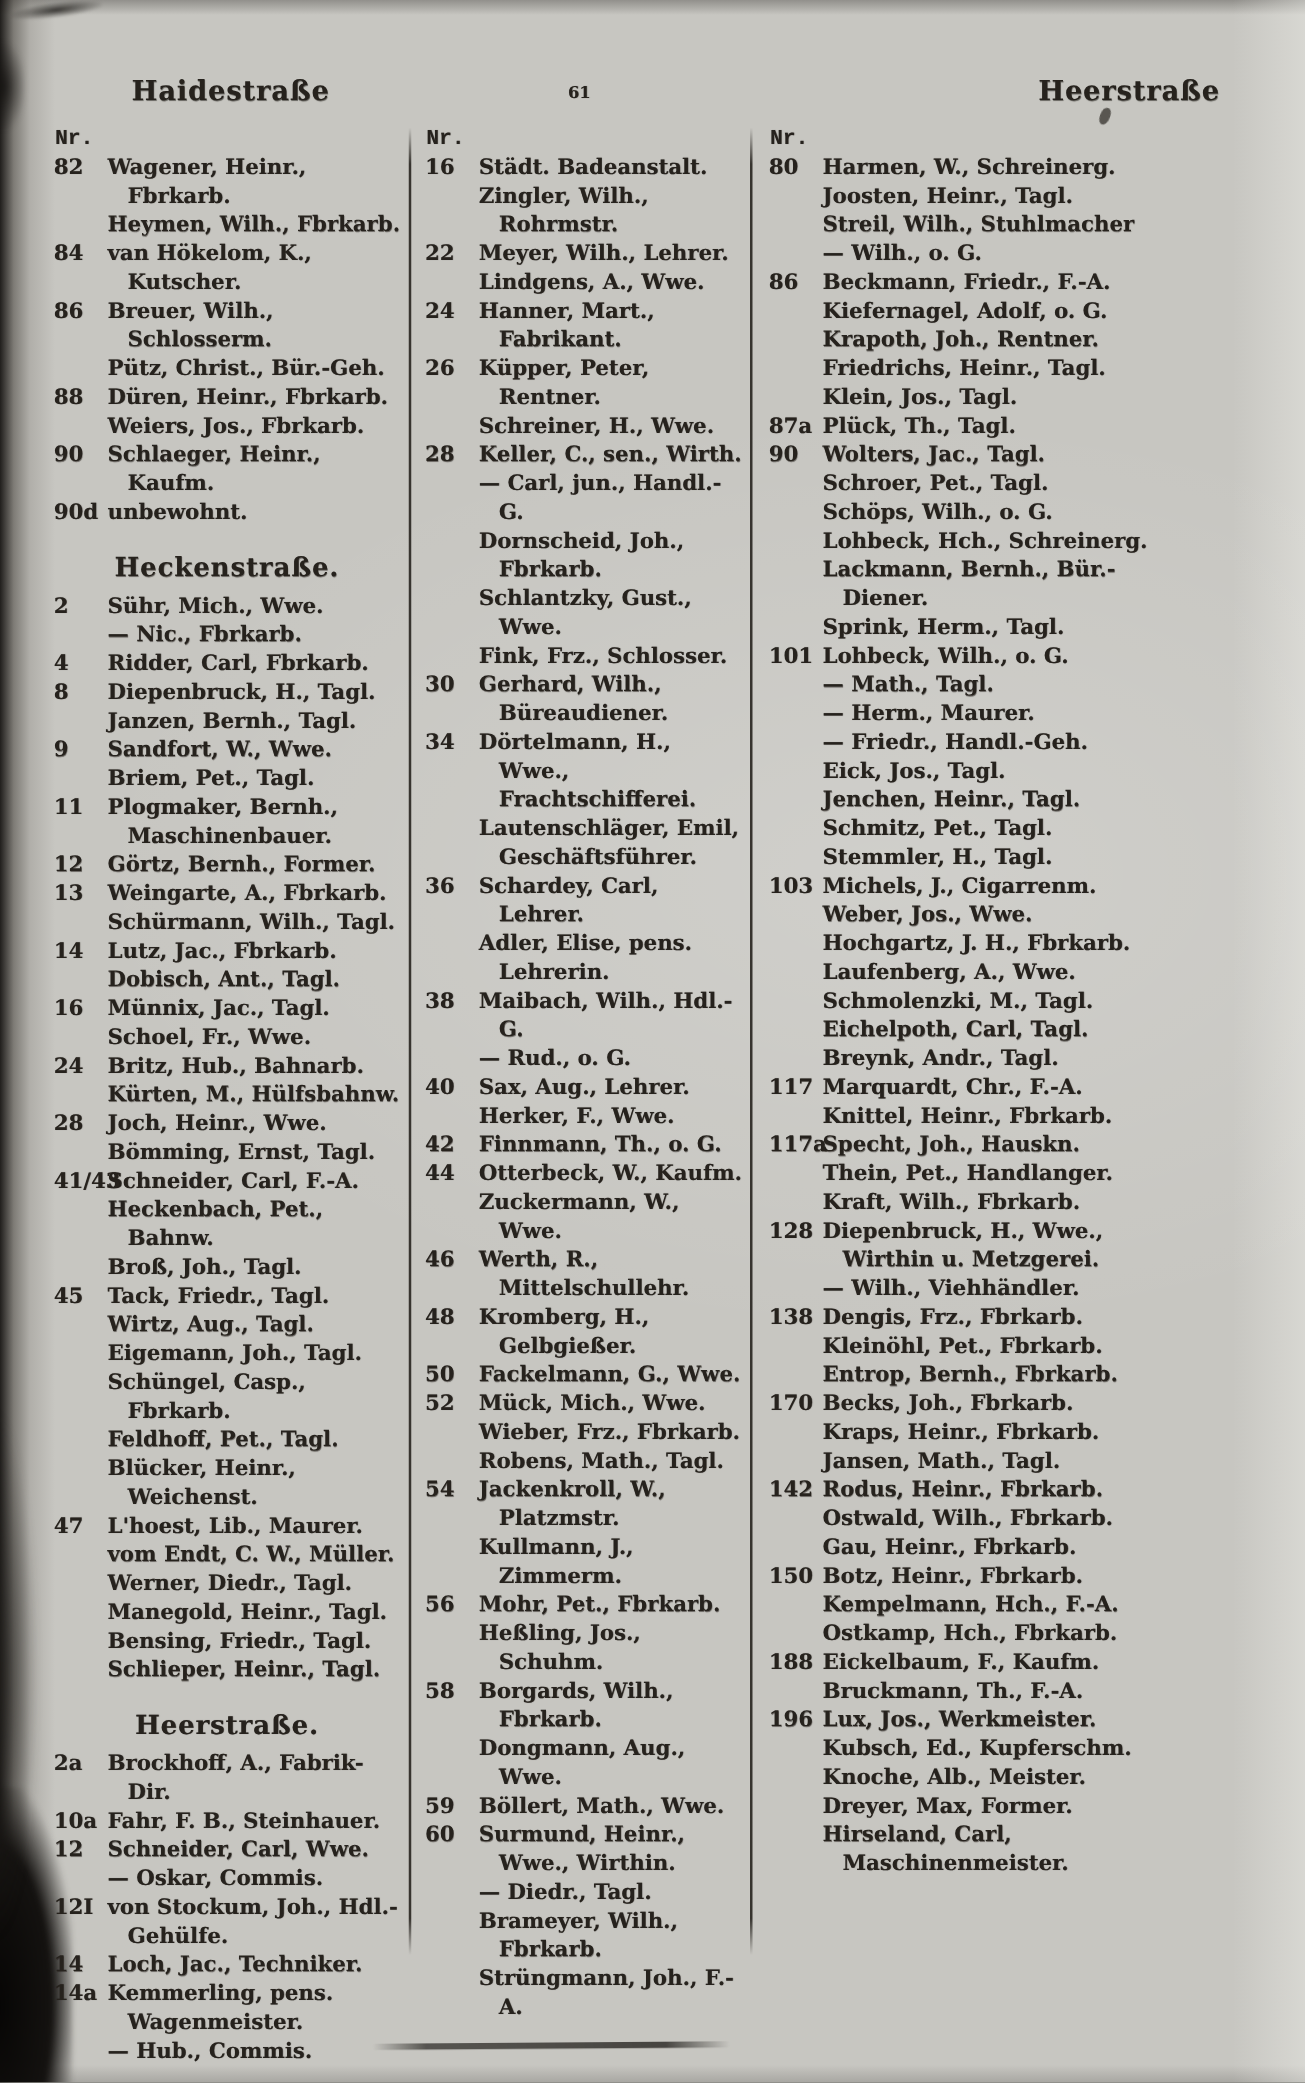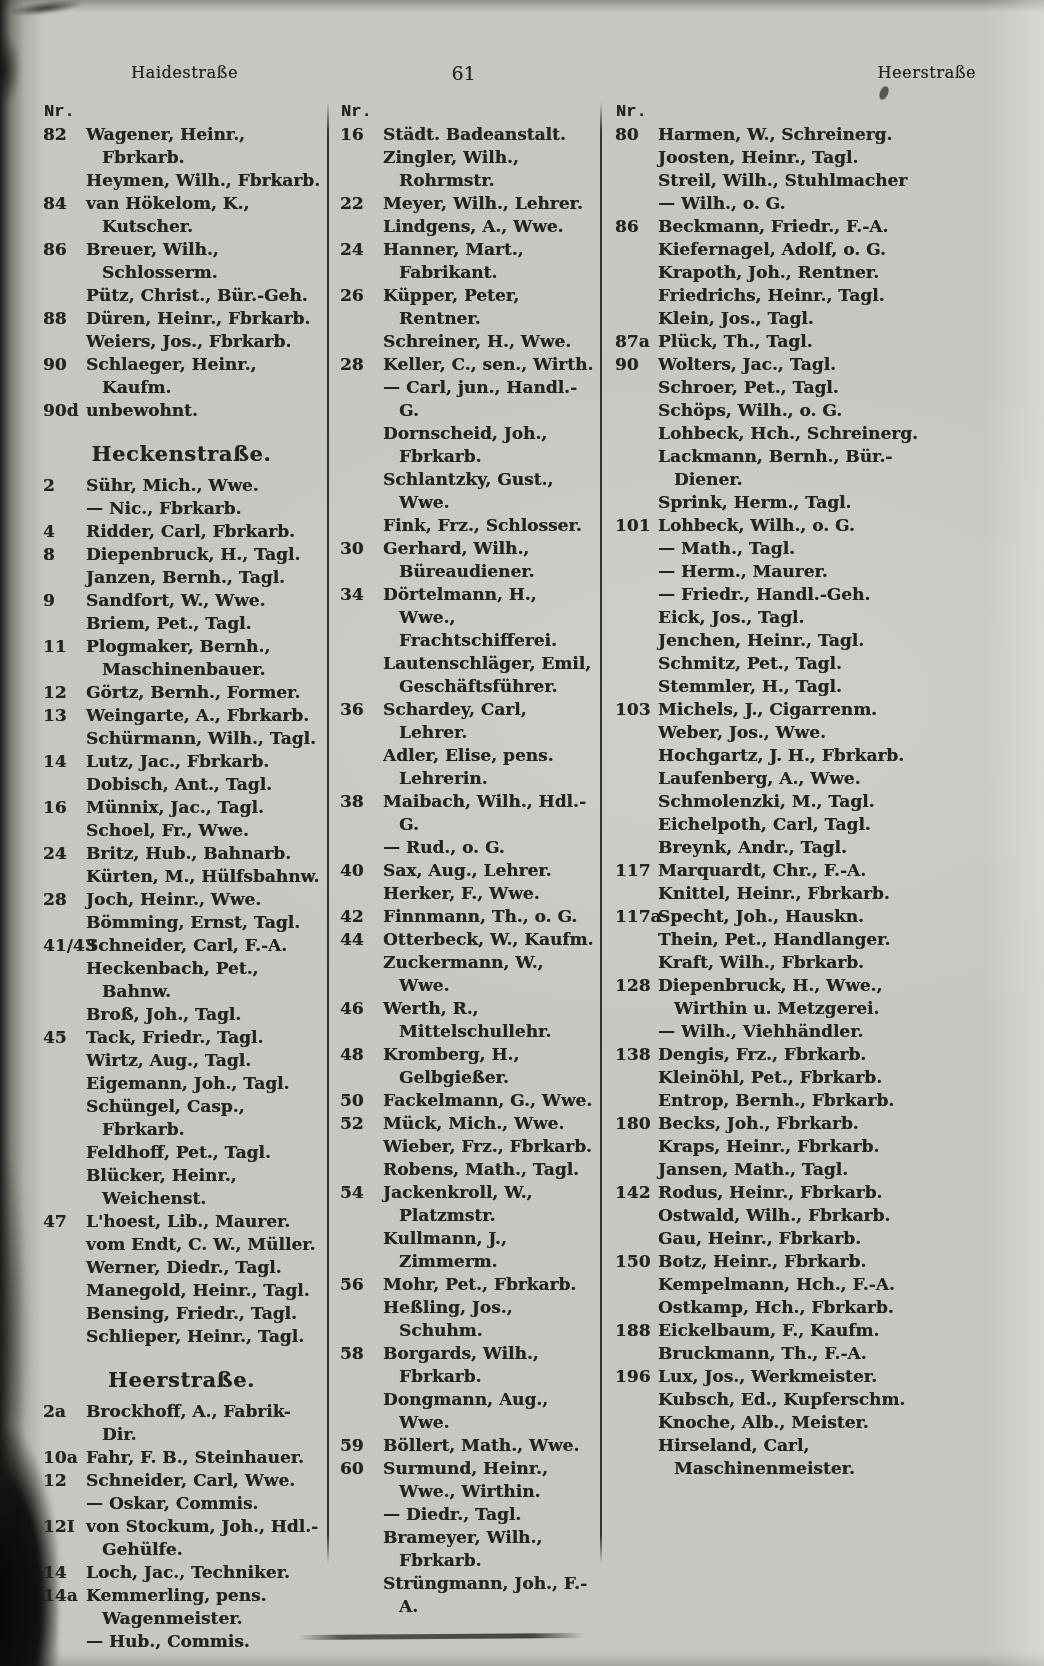--- a/index.html
+++ b/index.html
@@ -50,22 +50,22 @@
     left:298px; top:1634px; width:286px; height:5px;
     background: linear-gradient(90deg, rgba(38,36,32,0), rgba(38,36,32,.7) 15%, rgba(38,36,32,.8) 82%, rgba(38,36,32,0));
     border-radius:3px; transform: rotate(-.4deg); filter: blur(.5px);
   }
   
   .page-header { position:absolute; left:42px; top:56px; width:934px; display:flex; }
   .hcell { line-height:34px; }
   .hc1 { width:285px; text-align:center; }
   .hc2 { width:273px; text-align:center; }
   .hc3 { width:376px; text-align:right; padding-left:52px; }
-  .street-title { font-size:16px; font-weight:400; letter-spacing:.6px; text-shadow:.4px .4px .6px rgba(30,27,22,.55); }
-  .page-number { font-size:19px; font-weight:400; text-shadow:.4px .4px .6px rgba(30,27,22,.5); }
+  .street-title { font-size:22px; font-weight:700; letter-spacing:.6px; text-shadow:.4px .4px .6px rgba(30,27,22,.55); }
+  .page-number { font-size:13px; font-weight:700; text-shadow:.4px .4px .6px rgba(30,27,22,.5); }
   
   .rule { position:absolute; top:102px; width:2px; height:1462px;
           background: linear-gradient(180deg, rgba(0,0,0,0), var(--rule,#37342f) 2%, var(--rule,#37342f) 98%, rgba(0,0,0,0)); }
   .rule1 { left:327px; }
   .rule2 { left:600px; }
   
   .columns { position:absolute; left:42px; top:100px; width:934px; display:flex; align-items:flex-start; }
   .col { font-size:17px; line-height:23px; font-weight:700;
          text-shadow:.35px .35px .55px rgba(32,28,23,.55); }
   .col1 { width:285px; padding-right:6px; }
@@ -241,31 +241,32 @@
         <div class="entry"><span class="num">117</span><span class="txt">Marquardt, Chr., F.-A.</span></div>
         <div class="entry cont"><span class="txt">Knittel, Heinr., Fbrkarb.</span></div>
         <div class="entry"><span class="num">117a</span><span class="txt">Specht, Joh., Hauskn.</span></div>
         <div class="entry cont"><span class="txt">Thein, Pet., Handlanger.</span></div>
         <div class="entry cont"><span class="txt">Kraft, Wilh., Fbrkarb.</span></div>
         <div class="entry"><span class="num">128</span><span class="txt">Diepenbruck, H., Wwe., Wirthin u. Metzgerei.</span></div>
         <div class="entry cont"><span class="txt">— Wilh., Viehhändler.</span></div>
         <div class="entry"><span class="num">138</span><span class="txt">Dengis, Frz., Fbrkarb.</span></div>
         <div class="entry cont"><span class="txt">Kleinöhl, Pet., Fbrkarb.</span></div>
         <div class="entry cont"><span class="txt">Entrop, Bernh., Fbrkarb.</span></div>
-        <div class="entry"><span class="num">180</span><span class="txt">Becks, Joh., Fbrkarb.</span></div>
+        <div class="entry"><span class="num">170</span><span class="txt">Becks, Joh., Fbrkarb.</span></div>
         <div class="entry cont"><span class="txt">Kraps, Heinr., Fbrkarb.</span></div>
         <div class="entry cont"><span class="txt">Jansen, Math., Tagl.</span></div>
         <div class="entry"><span class="num">142</span><span class="txt">Rodus, Heinr., Fbrkarb.</span></div>
         <div class="entry cont"><span class="txt">Ostwald, Wilh., Fbrkarb.</span></div>
         <div class="entry cont"><span class="txt">Gau, Heinr., Fbrkarb.</span></div>
         <div class="entry"><span class="num">150</span><span class="txt">Botz, Heinr., Fbrkarb.</span></div>
         <div class="entry cont"><span class="txt">Kempelmann, Hch., F.-A.</span></div>
         <div class="entry cont"><span class="txt">Ostkamp, Hch., Fbrkarb.</span></div>
         <div class="entry"><span class="num">188</span><span class="txt">Eickelbaum, F., Kaufm.</span></div>
         <div class="entry cont"><span class="txt">Bruckmann, Th., F.-A.</span></div>
         <div class="entry"><span class="num">196</span><span class="txt">Lux, Jos., Werkmeister.</span></div>
         <div class="entry cont"><span class="txt">Kubsch, Ed., Kupferschm.</span></div>
         <div class="entry cont"><span class="txt">Knoche, Alb., Meister.</span></div>
+        <div class="entry cont"><span class="txt">Dreyer, Max, Former.</span></div>
         <div class="entry cont"><span class="txt">Hirseland, Carl, Maschinenmeister.</span></div>
       </div>
   </div>
 
 </div>
 
 </body></html>

